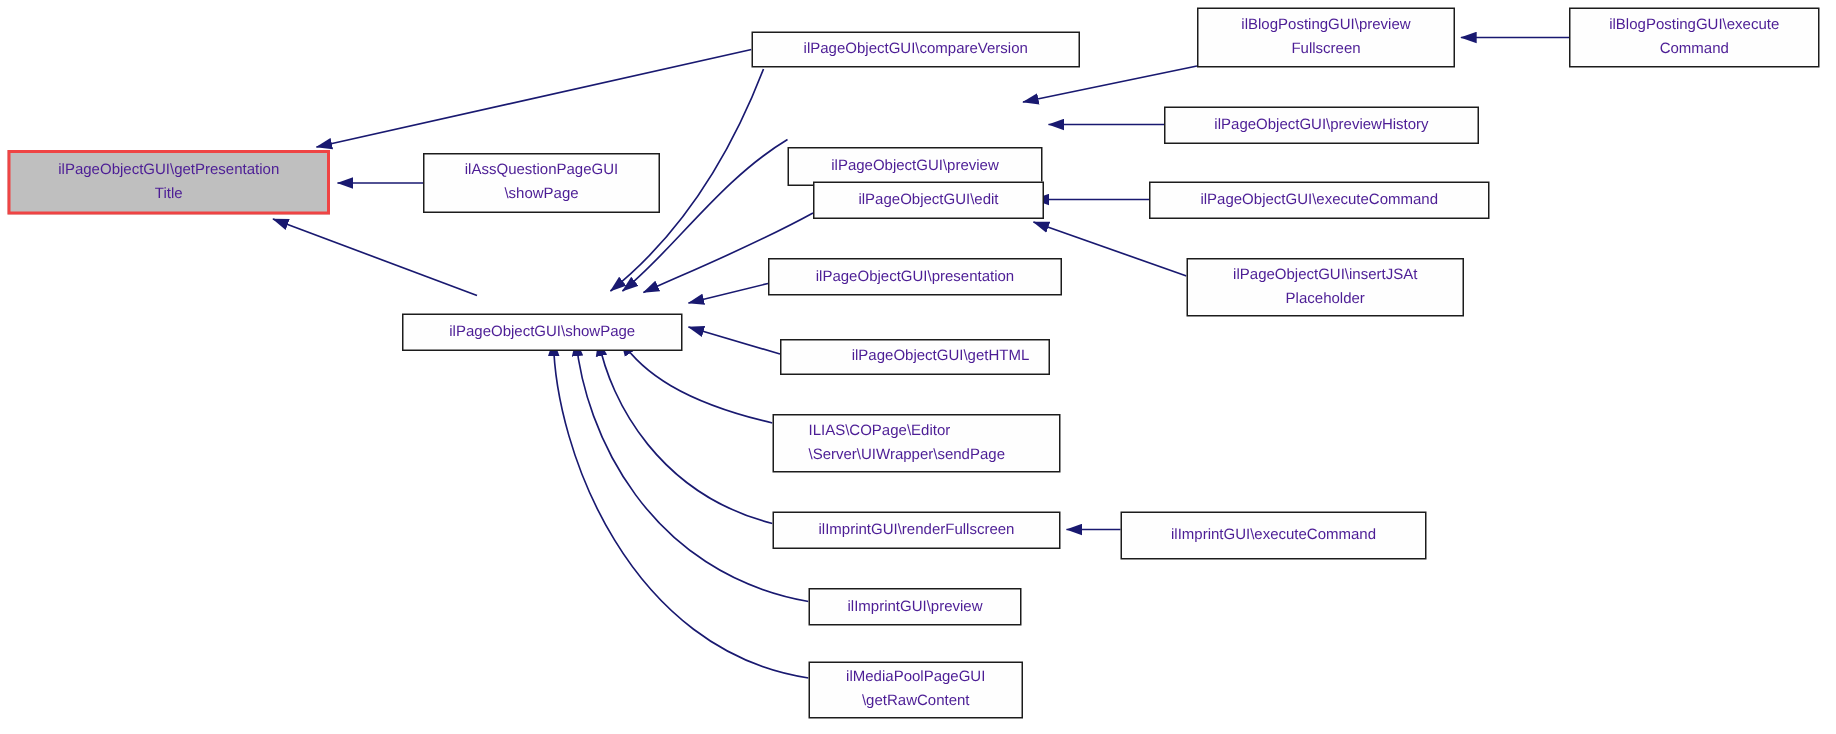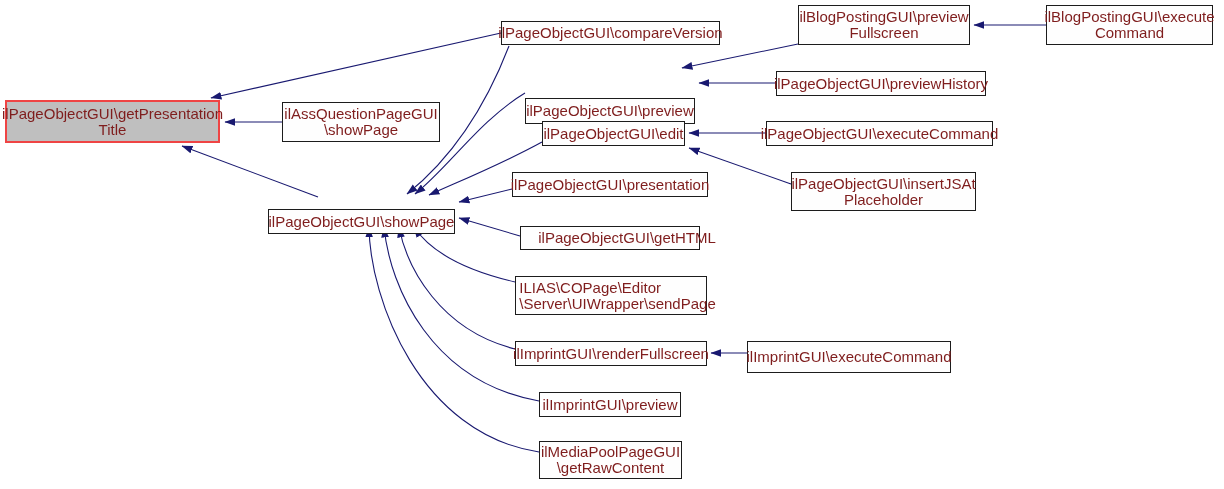--- a/index.html
+++ b/index.html
@@ -9,50 +9,50 @@
     background:#ffffff;
     font-family:"Liberation Sans", sans-serif;
     overflow:hidden;
   }
   .edges{position:absolute;left:0;top:0;z-index:0;}
   .node{
     position:absolute;
     box-sizing:border-box;
     background:#fefefe;
     border:1px solid #1c1c1c;
-    color:#7f1d1d;
-    font-size:15px;
+    color:#4c1d95;
+    font-size:10px;
     line-height:16px;
     display:flex;
     align-items:center;
     justify-content:center;
     text-align:center;
     white-space:pre-line;
     z-index:1;
     cursor:pointer;
   }
   .node.hl{
     background:#bfbfbf;
     border:2px solid #ef4444;
   }
   .node.left-align{
-    justify-content:center;
+    justify-content:flex-start;
     text-align:left;
-    padding-left:13px;
+    padding-left:23px;
   }
   
   .n0 {left:5px;  top:100px;width:215px;height:43px;}
   .n1 {left:282px;top:102px;width:158px;height:40px;}
   .n2 {left:268px;top:198px;width:187px;height:25px;margin-top:11px;}
   .n3 {left:501px;top:21px; width:219px;height:24px;}
   .n4 {left:525px;top:70px; width:170px;height:26px;margin-top:28px;}
   .n5 {left:798px;top:5px;  width:172px;height:40px;}
   .n6 {left:1046px;top:5px; width:167px;height:40px;}
   .n7 {left:776px;top:71px; width:210px;height:25px;}
-  .n8 {left:542px;top:121px;width:143px;height:25px;}
+  .n8 {left:542px;top:121px;width:154px;height:25px;}
   .n9 {left:766px;top:121px;width:227px;height:25px;}
   .n10{left:512px;top:172px;width:196px;height:25px;}
   .n11{left:791px;top:172px;width:185px;height:39px;}
   .n12{left:520px;top:226px;width:180px;height:24px;padding-left:34px;}
   .n13{left:515px;top:276px;width:192px;height:39px;}
   .n14{left:515px;top:341px;width:192px;height:25px;}
   .n15{left:747px;top:341px;width:204px;height:32px;}
   .n16{left:539px;top:392px;width:142px;height:25px;}
   .n17{left:539px;top:441px;width:143px;height:38px;}
 </style>

